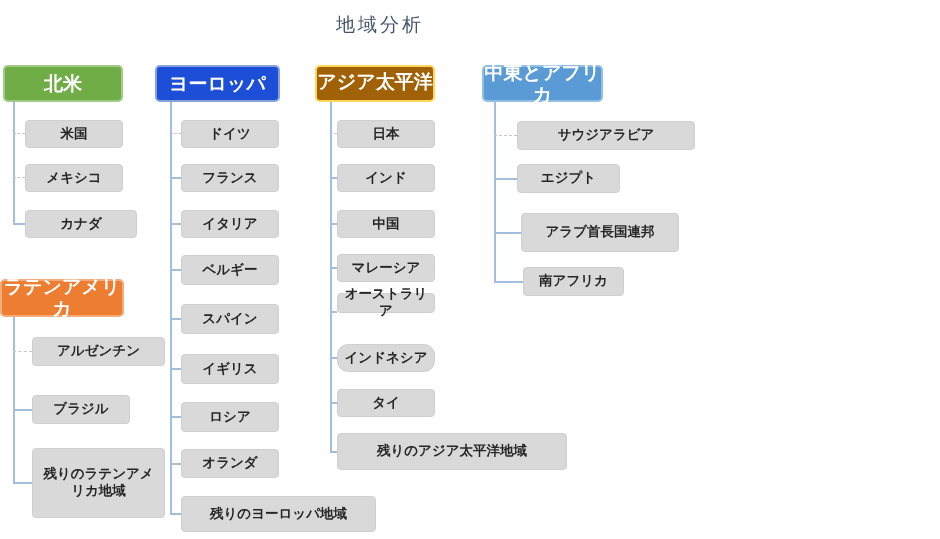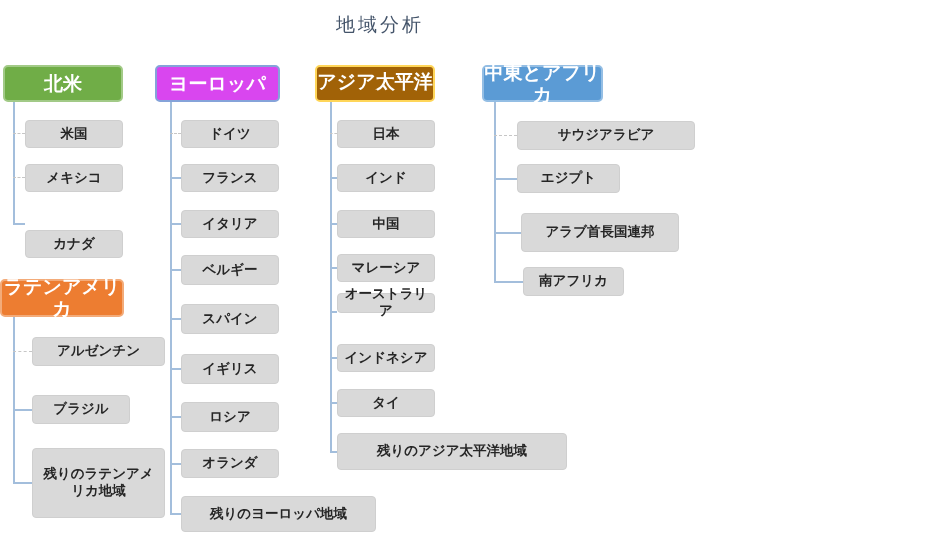--- a/index.html
+++ b/index.html
@@ -67,30 +67,30 @@
 <div class="canvas">
   <div class="title">地域分析</div>
   <div id="chart">
       <div class="hdr" style="left: 3px; top: 65px; width: 120px; height: 37px; background: rgb(112, 173, 71); border: 2px solid rgb(162, 202, 135);">北米</div>
       <div class="vline" style="left: 13px; top: 102px; height: 123px;"></div>
       <div class="conn-dashed" style="left: 13px; top: 133px; width: 12px;"></div>
       <div class="node" style="left: 25px; top: 120px; width: 98px; height: 28px;">米国</div>
       <div class="conn-dashed" style="left: 13px; top: 177px; width: 12px;"></div>
       <div class="node" style="left: 25px; top: 164px; width: 98px; height: 28px;">メキシコ</div>
       <div class="conn-solid" style="left: 13px; top: 223px; width: 12px;"></div>
-      <div class="node" style="left: 25px; top: 210px; width: 98px; height: 28px; margin-top: 20px;">カナダ</div>
+      <div class="node" style="left: 25px; top: 210px; width: 112px; height: 28px;">カナダ</div>
       <div class="hdr" style="left: 0px; top: 279px; width: 124px; height: 38px; background: rgb(237, 125, 49); border: 2px solid rgb(243, 171, 121);">ラテンアメリカ</div>
       <div class="vline" style="left: 13px; top: 317px; height: 167px;"></div>
       <div class="conn-dashed" style="left: 13px; top: 351px; width: 19px;"></div>
       <div class="node" style="left: 32px; top: 337px; width: 133px; height: 29px;">アルゼンチン</div>
       <div class="conn-solid" style="left: 13px; top: 409px; width: 19px;"></div>
       <div class="node" style="left: 32px; top: 395px; width: 98px; height: 29px;">ブラジル</div>
       <div class="conn-solid" style="left: 13px; top: 482px; width: 19px;"></div>
       <div class="node" style="left: 32px; top: 448px; width: 133px; height: 70px;">残りのラテンアメリカ地域</div>
-      <div class="hdr" style="left: 155px; top: 65px; width: 125px; height: 37px; background: #d946ef; border: 2px solid rgb(133, 163, 217);">ヨーロッパ</div>
+      <div class="hdr" style="left: 155px; top: 65px; width: 125px; height: 37px; background: #1d4ed8; border: 2px solid rgb(133, 163, 217);">ヨーロッパ</div>
       <div class="vline" style="left: 170px; top: 102px; height: 413px;"></div>
       <div class="conn-dashed" style="left: 170px; top: 133px; width: 11px;"></div>
       <div class="node" style="left: 181px; top: 120px; width: 98px; height: 28px;">ドイツ</div>
       <div class="conn-solid" style="left: 170px; top: 177px; width: 11px;"></div>
       <div class="node" style="left: 181px; top: 164px; width: 98px; height: 28px;">フランス</div>
       <div class="conn-solid" style="left: 170px; top: 223px; width: 11px;"></div>
       <div class="node" style="left: 181px; top: 210px; width: 98px; height: 28px;">イタリア</div>
       <div class="conn-solid" style="left: 170px; top: 269px; width: 11px;"></div>
       <div class="node" style="left: 181px; top: 255px; width: 98px; height: 30px;">ベルギー</div>
       <div class="conn-solid" style="left: 170px; top: 318px; width: 11px;"></div>
@@ -109,21 +109,21 @@
       <div class="node" style="left: 337px; top: 120px; width: 98px; height: 28px;">日本</div>
       <div class="conn-solid" style="left: 330px; top: 177px; width: 7px;"></div>
       <div class="node" style="left: 337px; top: 164px; width: 98px; height: 28px;">インド</div>
       <div class="conn-solid" style="left: 330px; top: 223px; width: 7px;"></div>
       <div class="node" style="left: 337px; top: 210px; width: 98px; height: 28px; text-align: right;">中国</div>
       <div class="conn-solid" style="left: 330px; top: 267px; width: 7px;"></div>
       <div class="node" style="left: 337px; top: 254px; width: 98px; height: 28px;">マレーシア</div>
       <div class="conn-solid" style="left: 330px; top: 311px; width: 7px;"></div>
       <div class="node" style="left: 337px; top: 293px; width: 98px; height: 20px;">オーストラリア</div>
       <div class="conn-solid" style="left: 330px; top: 357px; width: 7px;"></div>
-      <div class="node" style="left: 337px; top: 344px; width: 98px; height: 28px;">インドネシア</div>
+      <div class="node" style="left: 337px; top: 344px; width: 98px; height: 28px; border-radius: 11px;">インドネシア</div>
       <div class="conn-solid" style="left: 330px; top: 402px; width: 7px;"></div>
       <div class="node" style="left: 337px; top: 389px; width: 98px; height: 28px;">タイ</div>
       <div class="conn-solid" style="left: 330px; top: 451px; width: 7px;"></div>
       <div class="node" style="left: 337px; top: 433px; width: 230px; height: 37px;">残りのアジア太平洋地域</div>
       <div class="hdr" style="left: 482px; top: 65px; width: 121px; height: 37px; background: rgb(91, 155, 213); border: 2px solid rgb(148, 190, 228);">中東とアフリカ</div>
       <div class="vline" style="left: 494px; top: 102px; height: 180.5px;"></div>
       <div class="conn-dashed" style="left: 494px; top: 135px; width: 23px;"></div>
       <div class="node" style="left: 517px; top: 121px; width: 178px; height: 29px;">サウジアラビア</div>
       <div class="conn-solid" style="left: 494px; top: 178px; width: 23px;"></div>
       <div class="node" style="left: 517px; top: 164px; width: 103px; height: 29px;">エジプト</div>

